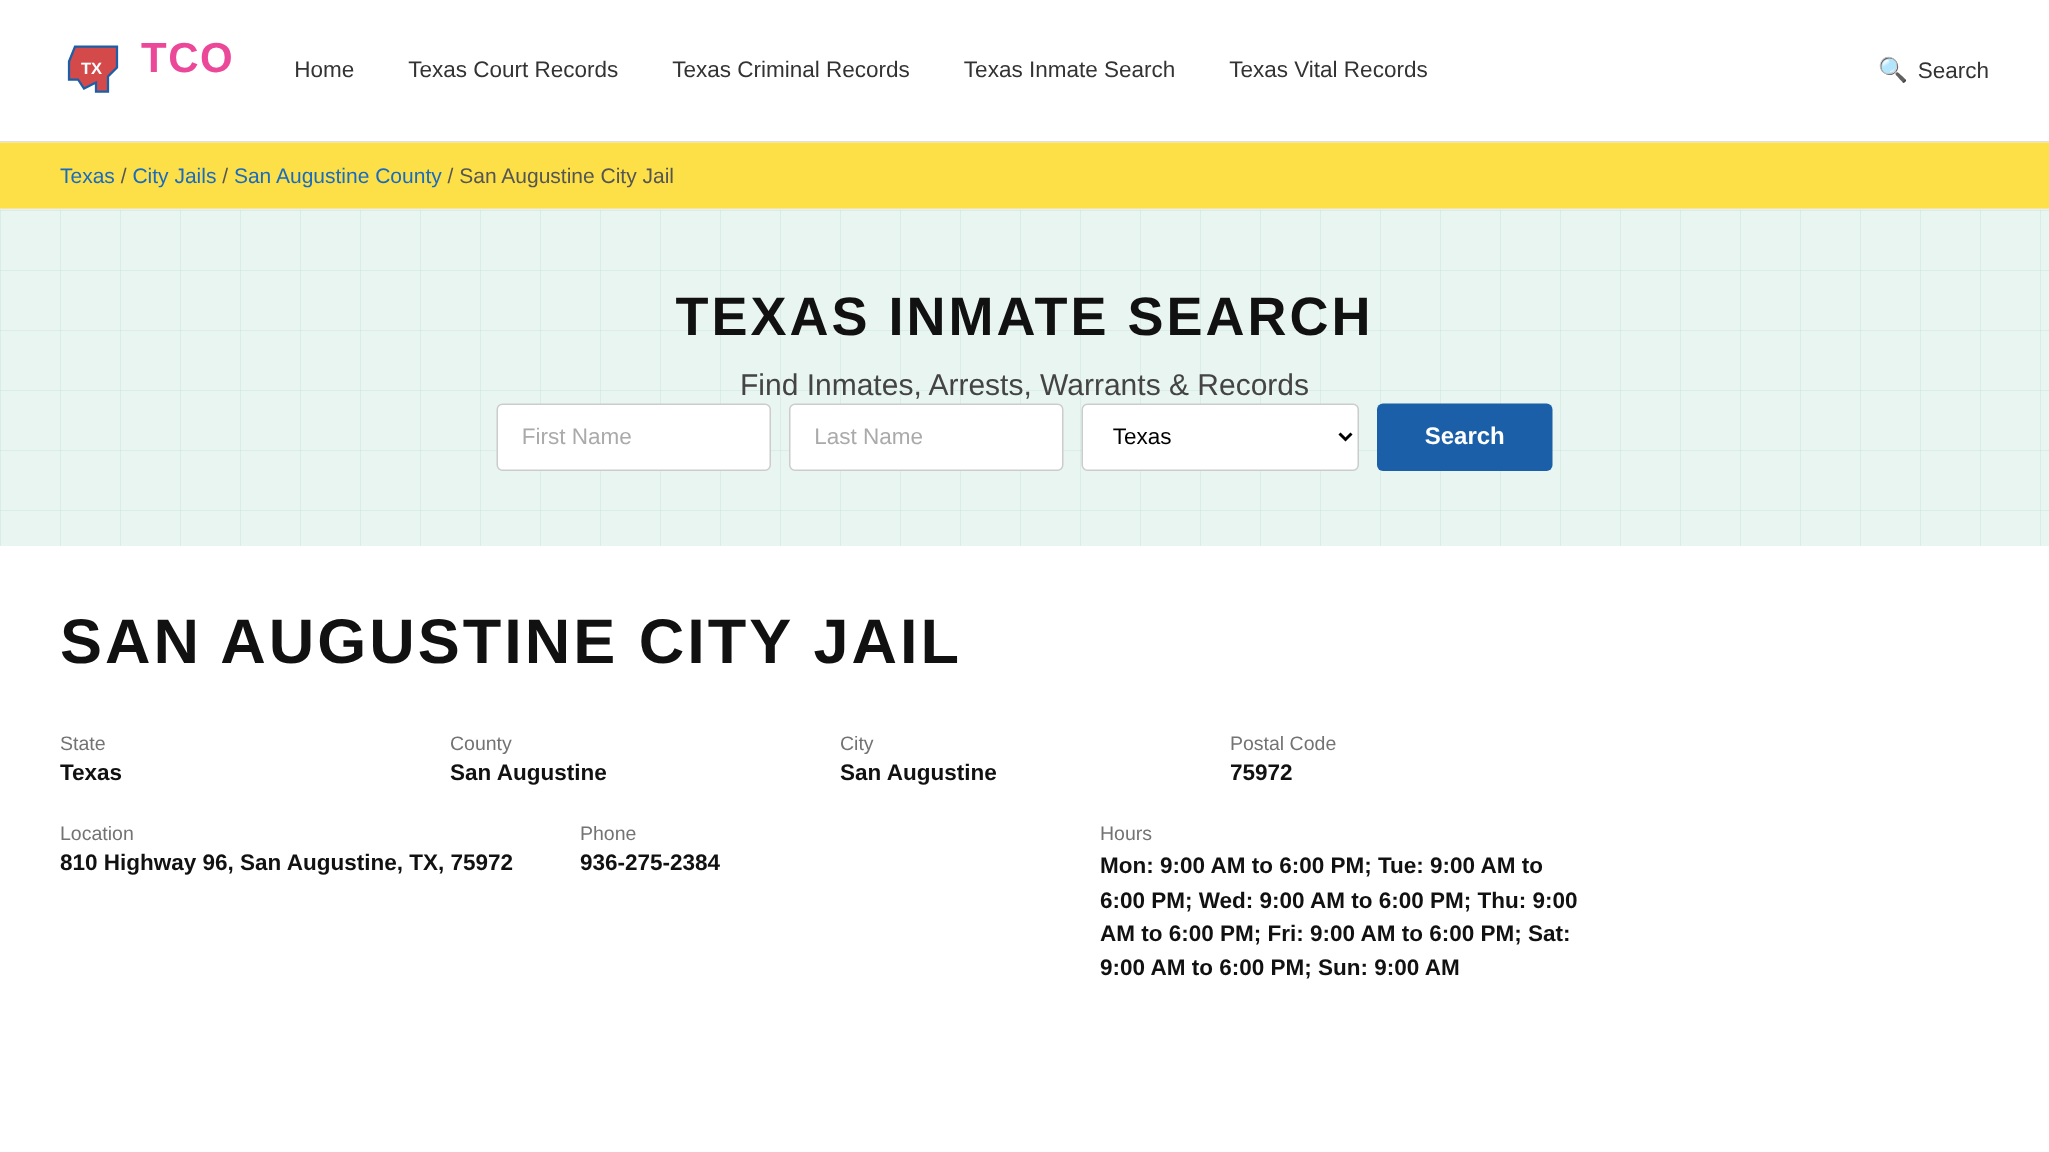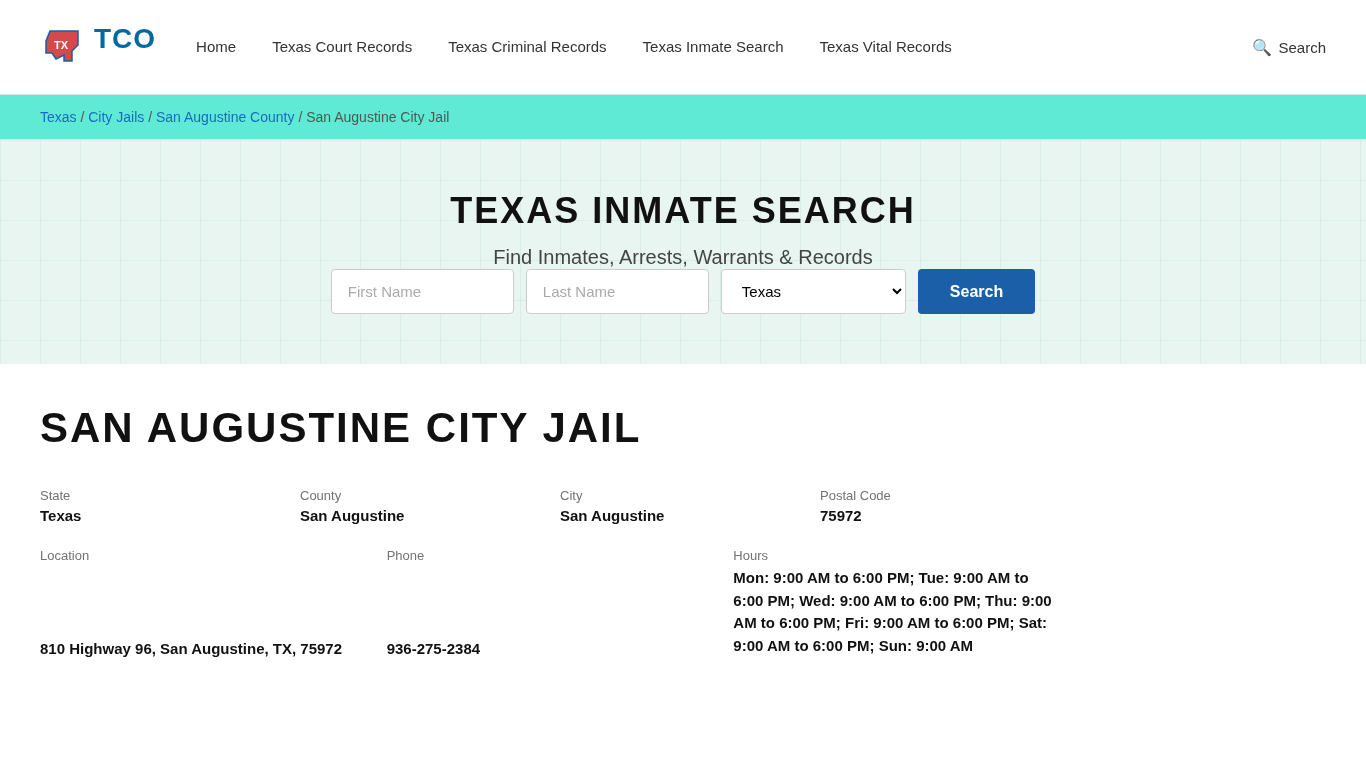--- a/index.html
+++ b/index.html
@@ -15,21 +15,21 @@
       border-bottom: 1px solid #e0e0e0;
     }
     .logo-area {
       display: flex;
       margin-right: 40px;
       text-decoration: none;
     }
     .logo-text {
       font-size: 28px;
       font-weight: 900;
-      color: #0369a1;
+      color: #ec4899;
       margin-left: 6px;
       letter-spacing: 1px;
     }
     .logo-icon {
       width: 48px;
       height: 48px;
     }
     .nav-links {
       display: flex;
       align-items: center;
@@ -55,21 +55,21 @@
     .search-icon-nav {
       font-size: 16px;
       color: #555;
     }
 
     
     .breadcrumb {
       padding: 14px 40px;
       font-size: 14px;
       color: #555;
-      background: #5eead4;
+      background: #fde047;
       border-bottom: 1px solid #eee;
     }
     .breadcrumb a {
       color: #1a6bbf;
       text-decoration: none;
     }
     .breadcrumb span { color: #555; }
 
     
     .hero {
@@ -157,21 +157,21 @@
     .info-value {
       font-size: 15px;
       font-weight: bold;
       color: #111;
     }
     .info-grid-2 {
       display: grid;
       grid-template-columns: 1fr 1fr 1fr;
       gap: 24px 20px;
     }
-    .info-block-wide { display: flex; flex-direction: column; gap: 4px; justify-content: space-between; }
+    .info-block-wide { display: flex; flex-direction: column; gap: 4px; }
     .hours-value {
       font-size: 15px;
       font-weight: bold;
       color: #111;
       line-height: 1.5;
     }
   </style>
 </head>
 <body>
 

